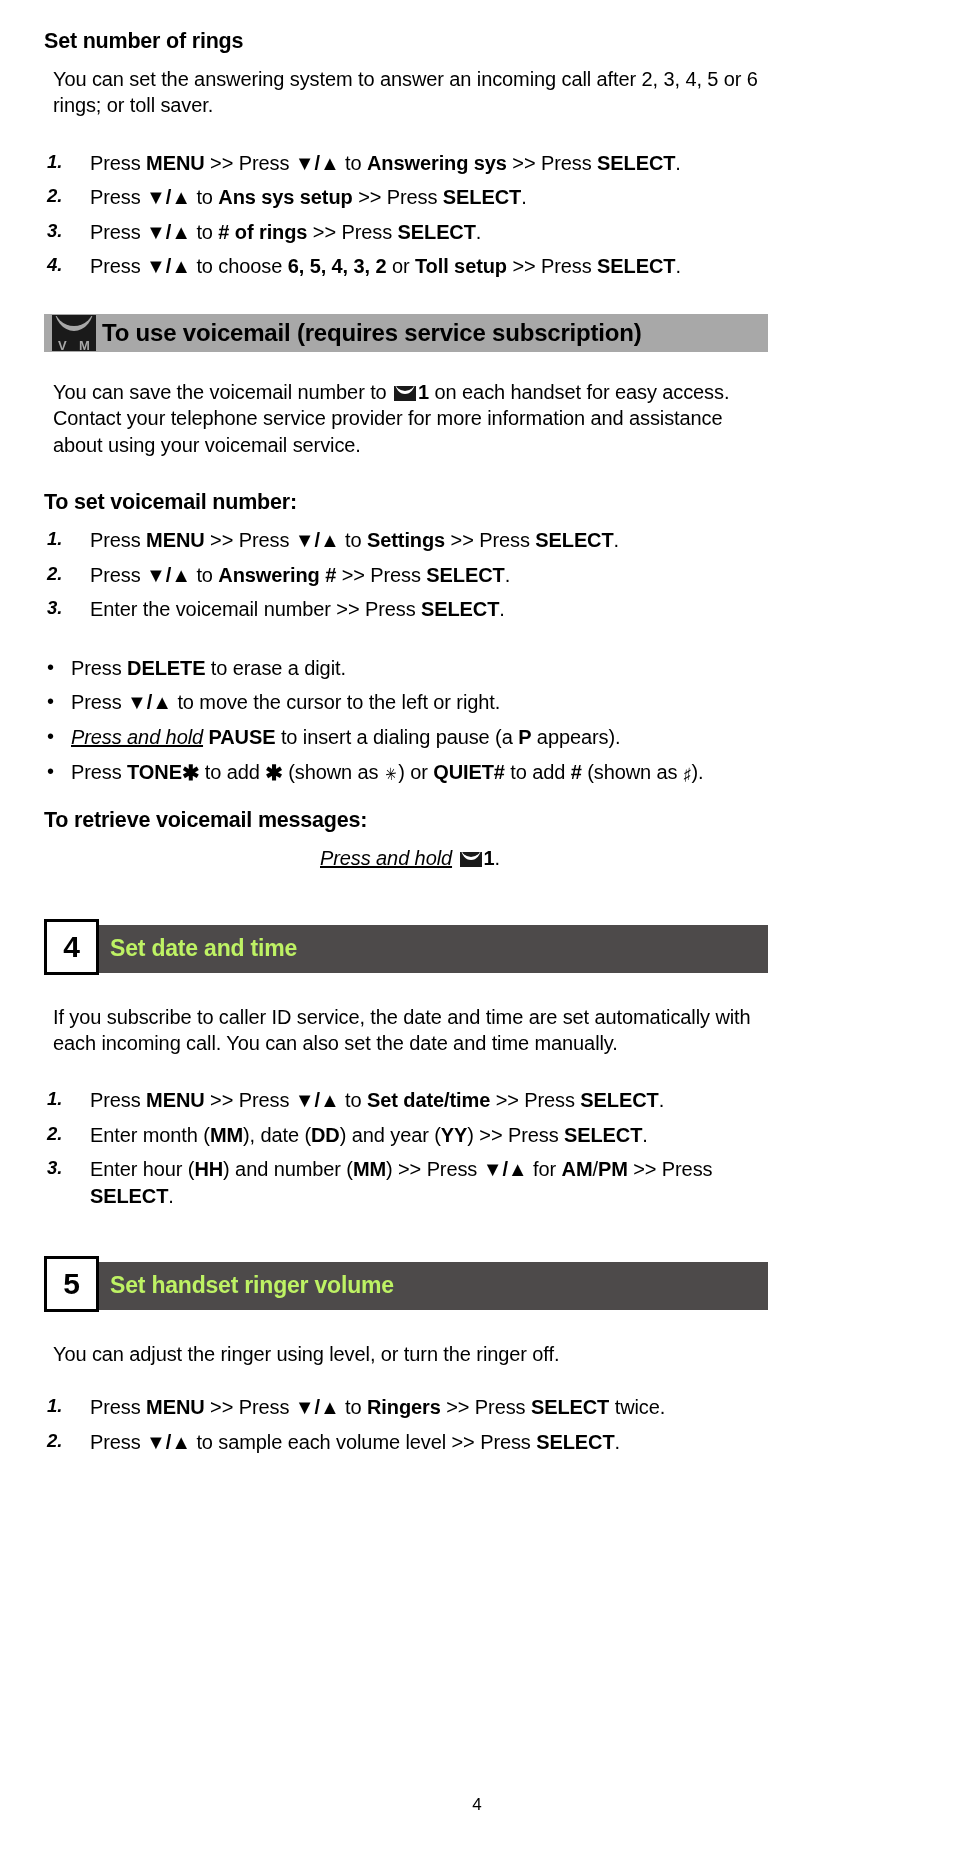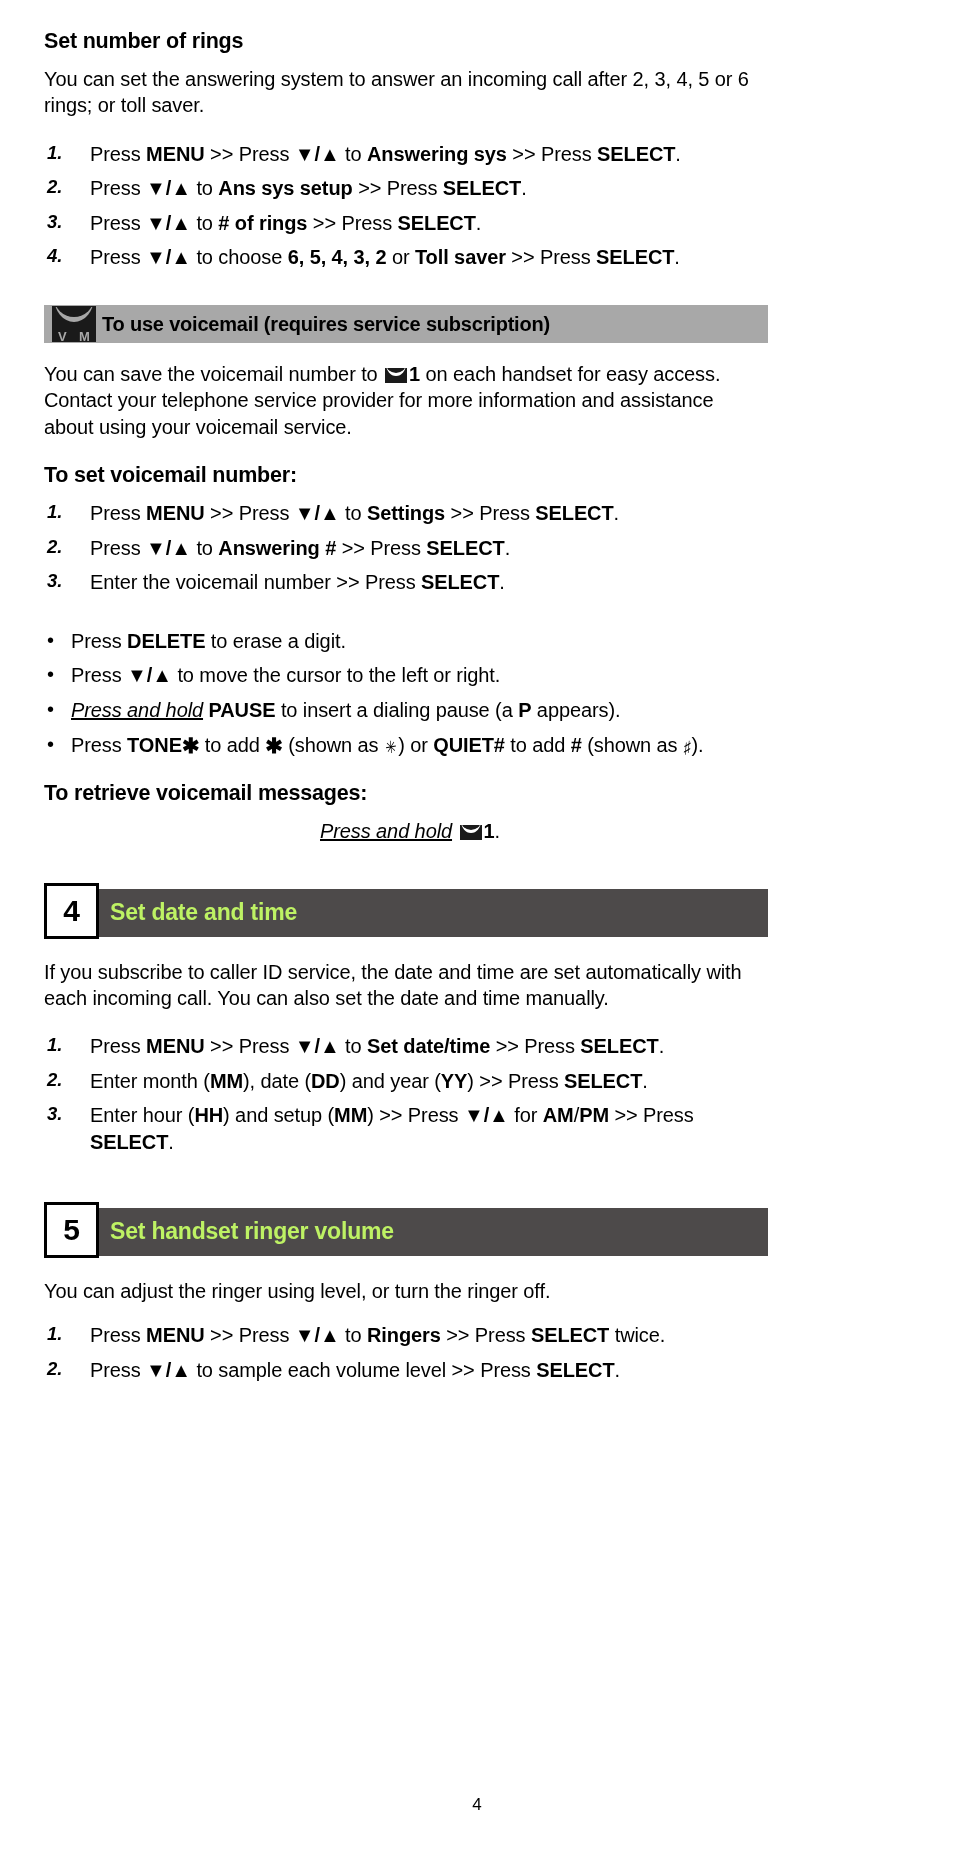--- a/index.html
+++ b/index.html
@@ -33,21 +33,21 @@
   .h-bold {
     font-size: 21.5px;
     font-weight: bold;
     line-height: 1.25;
     margin: 0 0 11px 0;
     letter-spacing: -0.2px;
   }
   .para {
     font-size: 20px;
     line-height: 1.32;
-    margin: 0;
+    margin: 9px;
     letter-spacing: -0.1px;
   }
   b, .b { font-weight: bold; }
   .u { text-decoration: underline; font-style: italic; }
 
   
   .steps {
     margin: 0;
     padding: 0;
     list-style: none;
@@ -95,21 +95,21 @@
   .gray-bar {
     position: relative;
     background: #a8a8a8;
     height: 38px;
     display: flex;
     align-items: center;
     padding-left: 8px;
     box-sizing: border-box;
   }
   .gray-bar .bar-title {
-    font-size: 20px;
+    font-size: 24px;
     font-weight: bold;
     color: #000;
     margin-left: 6px;
     letter-spacing: -0.2px;
   }
   .vm-icon {
     width: 44px;
     height: 36px;
     background: #1a1a1a;
     position: relative;
@@ -253,21 +253,21 @@
 
     <h2 class="h-bold">Set number of rings</h2>
     <p class="para">You can set the answering system to answer an incoming call after 2, 3, 4, 5 or 6 rings; or toll saver.</p>
 
     <div class="sp-22"></div>
 
     <ol class="steps">
         <li><span class="num">1.</span><span><span>Press </span><b>MENU</b><span> &gt;&gt; Press </span><b>▼/▲</b><span> to </span><b>Answering sys</b><span> &gt;&gt; Press </span><b>SELECT</b><span>.</span></span></li>
         <li><span class="num">2.</span><span><span>Press </span><b>▼/▲</b><span> to </span><b>Ans sys setup</b><span> &gt;&gt; Press </span><b>SELECT</b><span>.</span></span></li>
         <li><span class="num">3.</span><span><span>Press </span><b>▼/▲</b><span> to </span><b># of rings</b><span> &gt;&gt; Press </span><b>SELECT</b><span>.</span></span></li>
-        <li><span class="num">4.</span><span><span>Press </span><b>▼/▲</b><span> to choose </span><b>6, 5, 4, 3, 2</b><span> or </span><b>Toll saver</b><span> &gt;&gt; Press </span><b>SELECT</b><span>.</span></span></li>
+        <li><span class="num">4.</span><span><span>Press </span><b>▼/▲</b><span> to choose </span><b>6, 5, 4, 3, 2</b><span> or </span><b>Toll setup</b><span> &gt;&gt; Press </span><b>SELECT</b><span>.</span></span></li>
       </ol>
 
     <div class="sp-26"></div>
 
     <div class="gray-bar">
       <span class="vm-icon">
         <span class="flap"></span>
         <span class="vmletters">
           <span>V</span>
           <span>M</span>
@@ -316,21 +316,21 @@
 
     <div class="sp-22"></div>
 
     <p class="para">If you subscribe to caller ID service, the date and time are set automatically with each incoming call. You can also set the date and time manually.</p>
 
     <div class="sp-22"></div>
 
     <ol class="steps">
         <li><span class="num">1.</span><span><span>Press </span><b>MENU</b><span> &gt;&gt; Press </span><b>▼/▲</b><span> to </span><b>Set date/time</b><span> &gt;&gt; Press </span><b>SELECT</b><span>.</span></span></li>
         <li><span class="num">2.</span><span><span>Enter month (</span><b>MM</b><span>), date (</span><b>DD</b><span>) and year (</span><b>YY</b><span>) &gt;&gt; Press </span><b>SELECT</b><span>.</span></span></li>
-        <li><span class="num">3.</span><span><span>Enter hour (</span><b>HH</b><span>) and setup (</span><b>MM</b><span>) &gt;&gt; Press </span><b>▼/▲</b><span> for </span><b>AM</b><span>/</span><b>PM</b><span>
+        <li><span class="num">3.</span><span><span>Enter hour (</span><b>HH</b><span>) and number (</span><b>MM</b><span>) &gt;&gt; Press </span><b>▼/▲</b><span> for </span><b>AM</b><span>/</span><b>PM</b><span>
 &gt;&gt; Press </span><b>SELECT</b><span>.</span></span></li>
       </ol>
 
     <div class="sp-44"></div>
 
     <div class="section-head">
       <div class="numbox">5</div>
       <div class="sec-title">Set handset ringer volume</div>
     </div>
 

